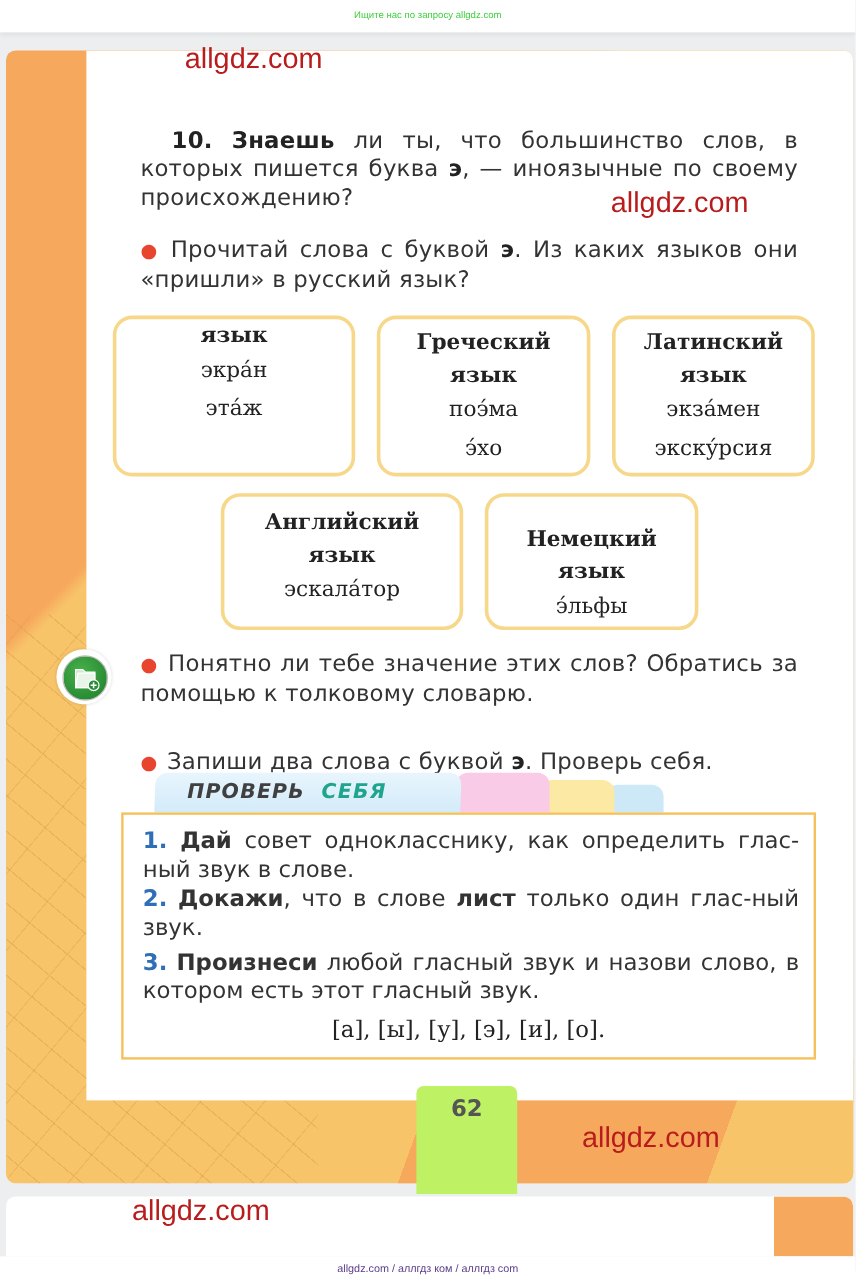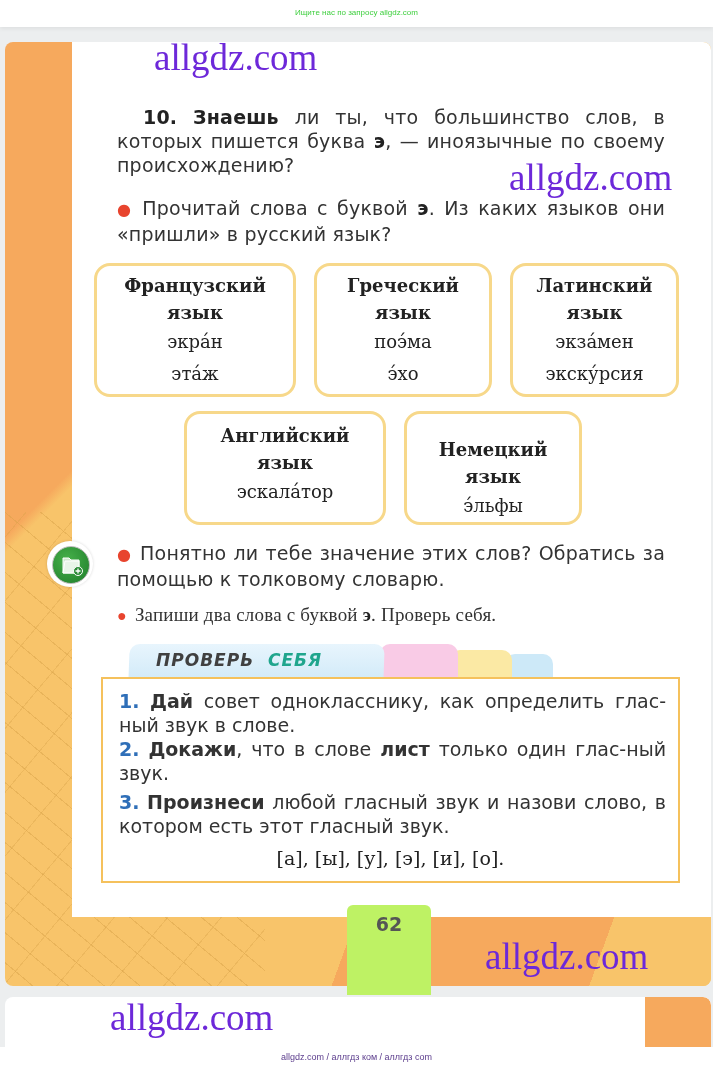--- a/index.html
+++ b/index.html
@@ -7,21 +7,21 @@
   .topbar { position:absolute; left:0; top:0; width:713px; height:27px; background:#fff; box-shadow:0 2px 4px rgba(0,0,0,0.06); }
   .topbar-text { position:absolute; left:0; right:0; top:8px; text-align:center; font-family:"Liberation Sans", sans-serif; font-size:8px; color:#3fcf3f; }
   .page { position:absolute; left:5px; top:42px; width:706px; height:944px; border-radius:8px; overflow:hidden;
           background: linear-gradient(135deg, #f6a95d 0%, #f6a95d 30%, #f8c46a 31%, #f8c46a 100%); }
   .page-hatch { position:absolute; left:0; top:470px; width:260px; height:480px;
      background-image: repeating-linear-gradient(40deg, transparent 0 22px, rgba(214,160,70,0.45) 22px 23px),
                        repeating-linear-gradient(-50deg, transparent 0 40px, rgba(214,160,70,0.35) 40px 41px); }
   .page-band { position:absolute; left:300px; top:840px; width:420px; height:110px;
      background: linear-gradient(110deg, transparent 0 14%, #f6a95d 14% 70%, #f8c46a 70% 100%); }
   .card { position:absolute; left:67px; top:0; width:639px; height:875px; background:#fff; }
-  .wm { position:absolute; font-family:Liberation Serif, serif; color:#6d28d9; font-size:37px; }
+  .wm { position:absolute; font-family:Liberation Sans, sans-serif; color:#b91c1c; font-size:24px; }
   .txt { position:absolute; font-family:"DejaVu Sans", sans-serif; font-size:19px; color:#333; line-height:24px; letter-spacing:0.2px; text-align:justify; }
   .txt b { color:#222; }
   .bullet { color:#e8442e; font-size:16px; margin-right:8px; }
   .box { position:absolute; border:3px solid #f7d88a; border-radius:16px; background:#fff; text-align:center;
          font-family:"DejaVu Serif", serif; color:#222; }
   .box .h { font-weight:bold; font-size:18px; line-height:27px; }
   .box .w { font-size:18px; line-height:32px; }
   .icon-btn { position:absolute; left:47px; top:541px; width:46px; height:46px; border-radius:50%; background:#fff; box-shadow:0 0 3px rgba(0,0,0,0.15); }
   .icon-btn .inner { position:absolute; left:5px; top:5px; width:36px; height:36px; border-radius:50%;
      background: radial-gradient(circle at 40% 35%, #46b04a, #1e7d2a); border:1px solid #bbb; }
@@ -63,21 +63,20 @@
 </div>
 
 <div class="wm" style="left:509px; top:156px;">allgdz.com</div>
 
 <div class="txt" style="left:117px; top:196px; width:548px;">
   <span class="bullet">●</span><span>Прочитай слова с буквой</span>
   <b>э</b><span>. Из каких языков они «пришли» в русский язык?</span>
 </div>
 
 <div class="box" style="left:94px; top:263px; width:196px; height:128px;">
-  <div class="h" style="margin-top:6px;">Французский</div>
   <div class="h">язык</div>
   <div class="w">экра́н</div>
   <div class="w">эта́ж</div>
 </div>
 <div class="box" style="left:314px; top:263px; width:172px; height:128px;">
   <div class="h" style="margin-top:6px;">Греческий</div>
   <div class="h">язык</div>
   <div class="w">поэ́ма</div>
   <div class="w">э́хо</div>
 </div>
@@ -105,21 +104,21 @@
       <path d="M12 14 h14 v12 h-16 z" fill="#e8f5e8" stroke="#fff" stroke-width="1"></path>
       <circle cx="25" cy="24" r="4.5" fill="#2a8a35" stroke="#fff" stroke-width="1"></circle>
       <path d="M25 21.5 v5 M22.5 24 h5" stroke="#fff" stroke-width="1.3"></path>
     </svg>
   </div>
 </div>
 
 <div class="txt" style="left:117px; top:541px; width:548px;">
   <span class="bullet">●</span><span>Понятно ли тебе значение этих слов? Обратись за помощью к толковому словарю.</span>
 </div>
-<div class="txt" style="left:117px; top:603px; width:548px;font-family:Liberation Serif, serif;">
+<div class="txt" style="left:117px; top:623px; width:548px;">
   <span class="bullet">●</span><span>Запиши два слова с буквой</span>
   <b>э</b><span>. Проверь себя.</span>
 </div>
 
 <div class="tabs">
   <div class="tab" style="left:380px; top:14px; width:48px; height:30px; background:#cde9f8;"></div>
   <div class="tab" style="left:325px; top:10px; width:62px; height:34px; background:#fbe9a4;"></div>
   <div class="tab" style="left:255px; top:4px; width:78px; height:40px; background:#f9cbe6;"></div>
   <div class="tab tab-main"></div>
   <div class="tab-title">

